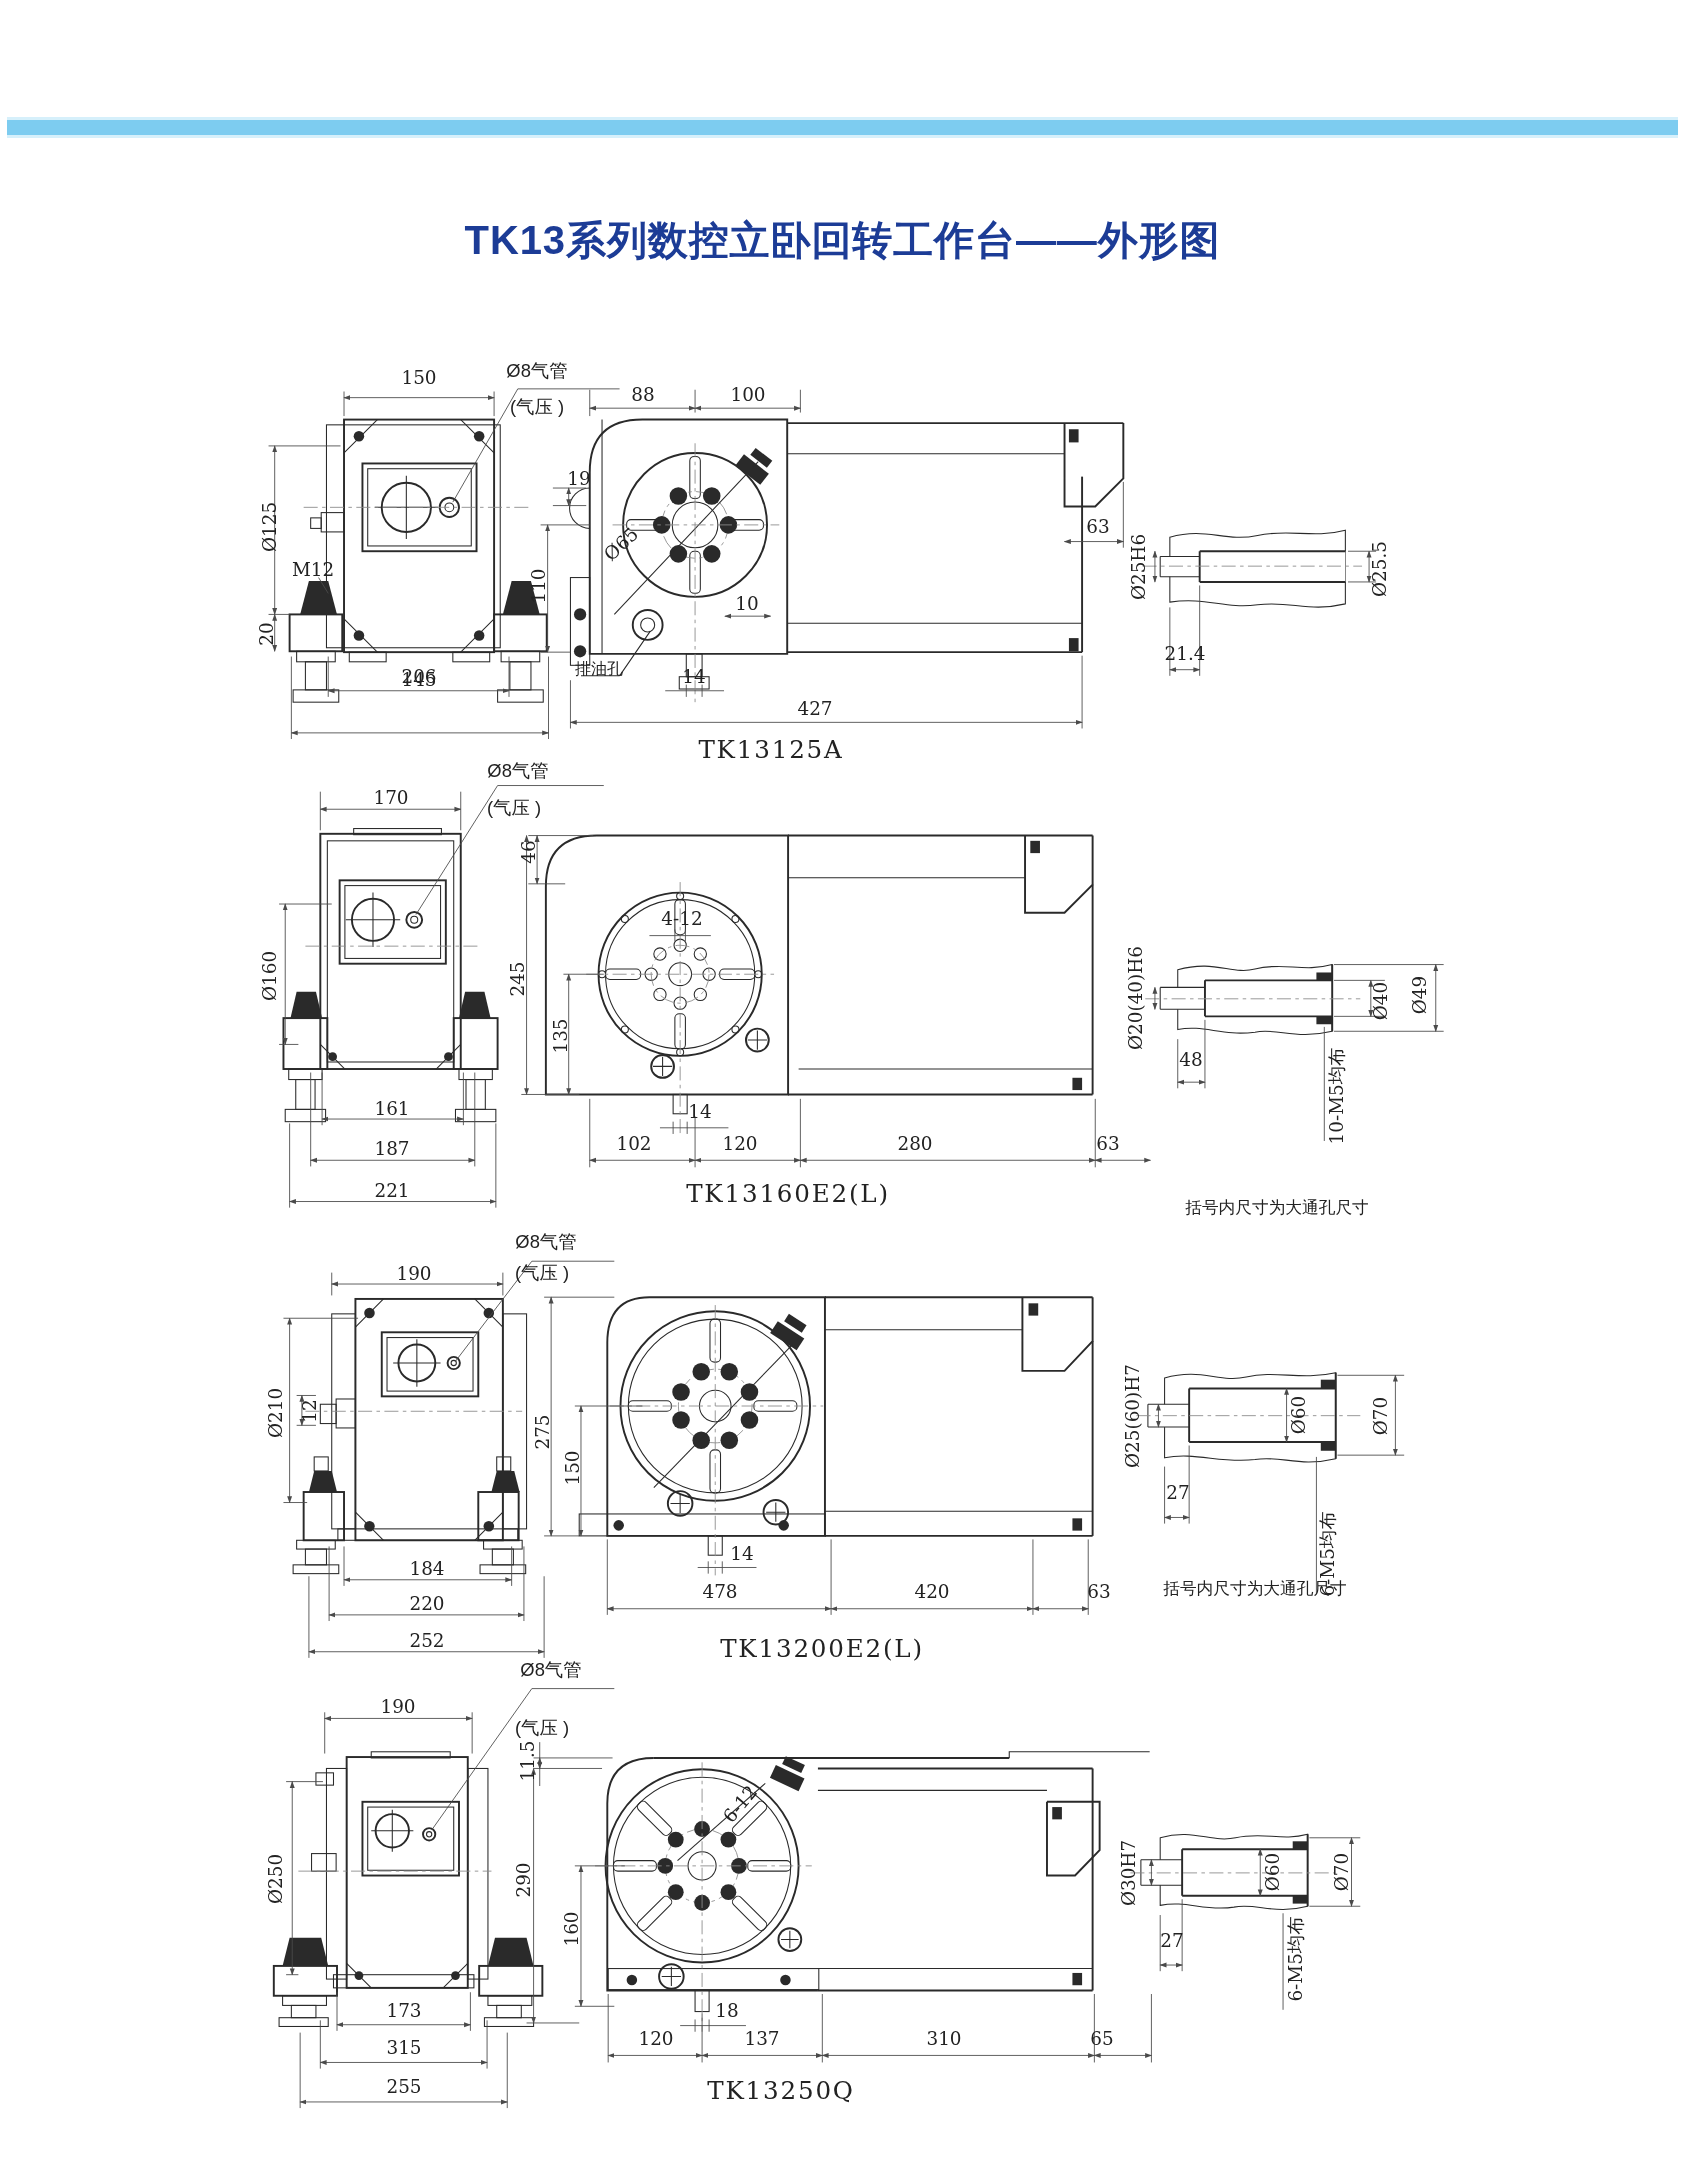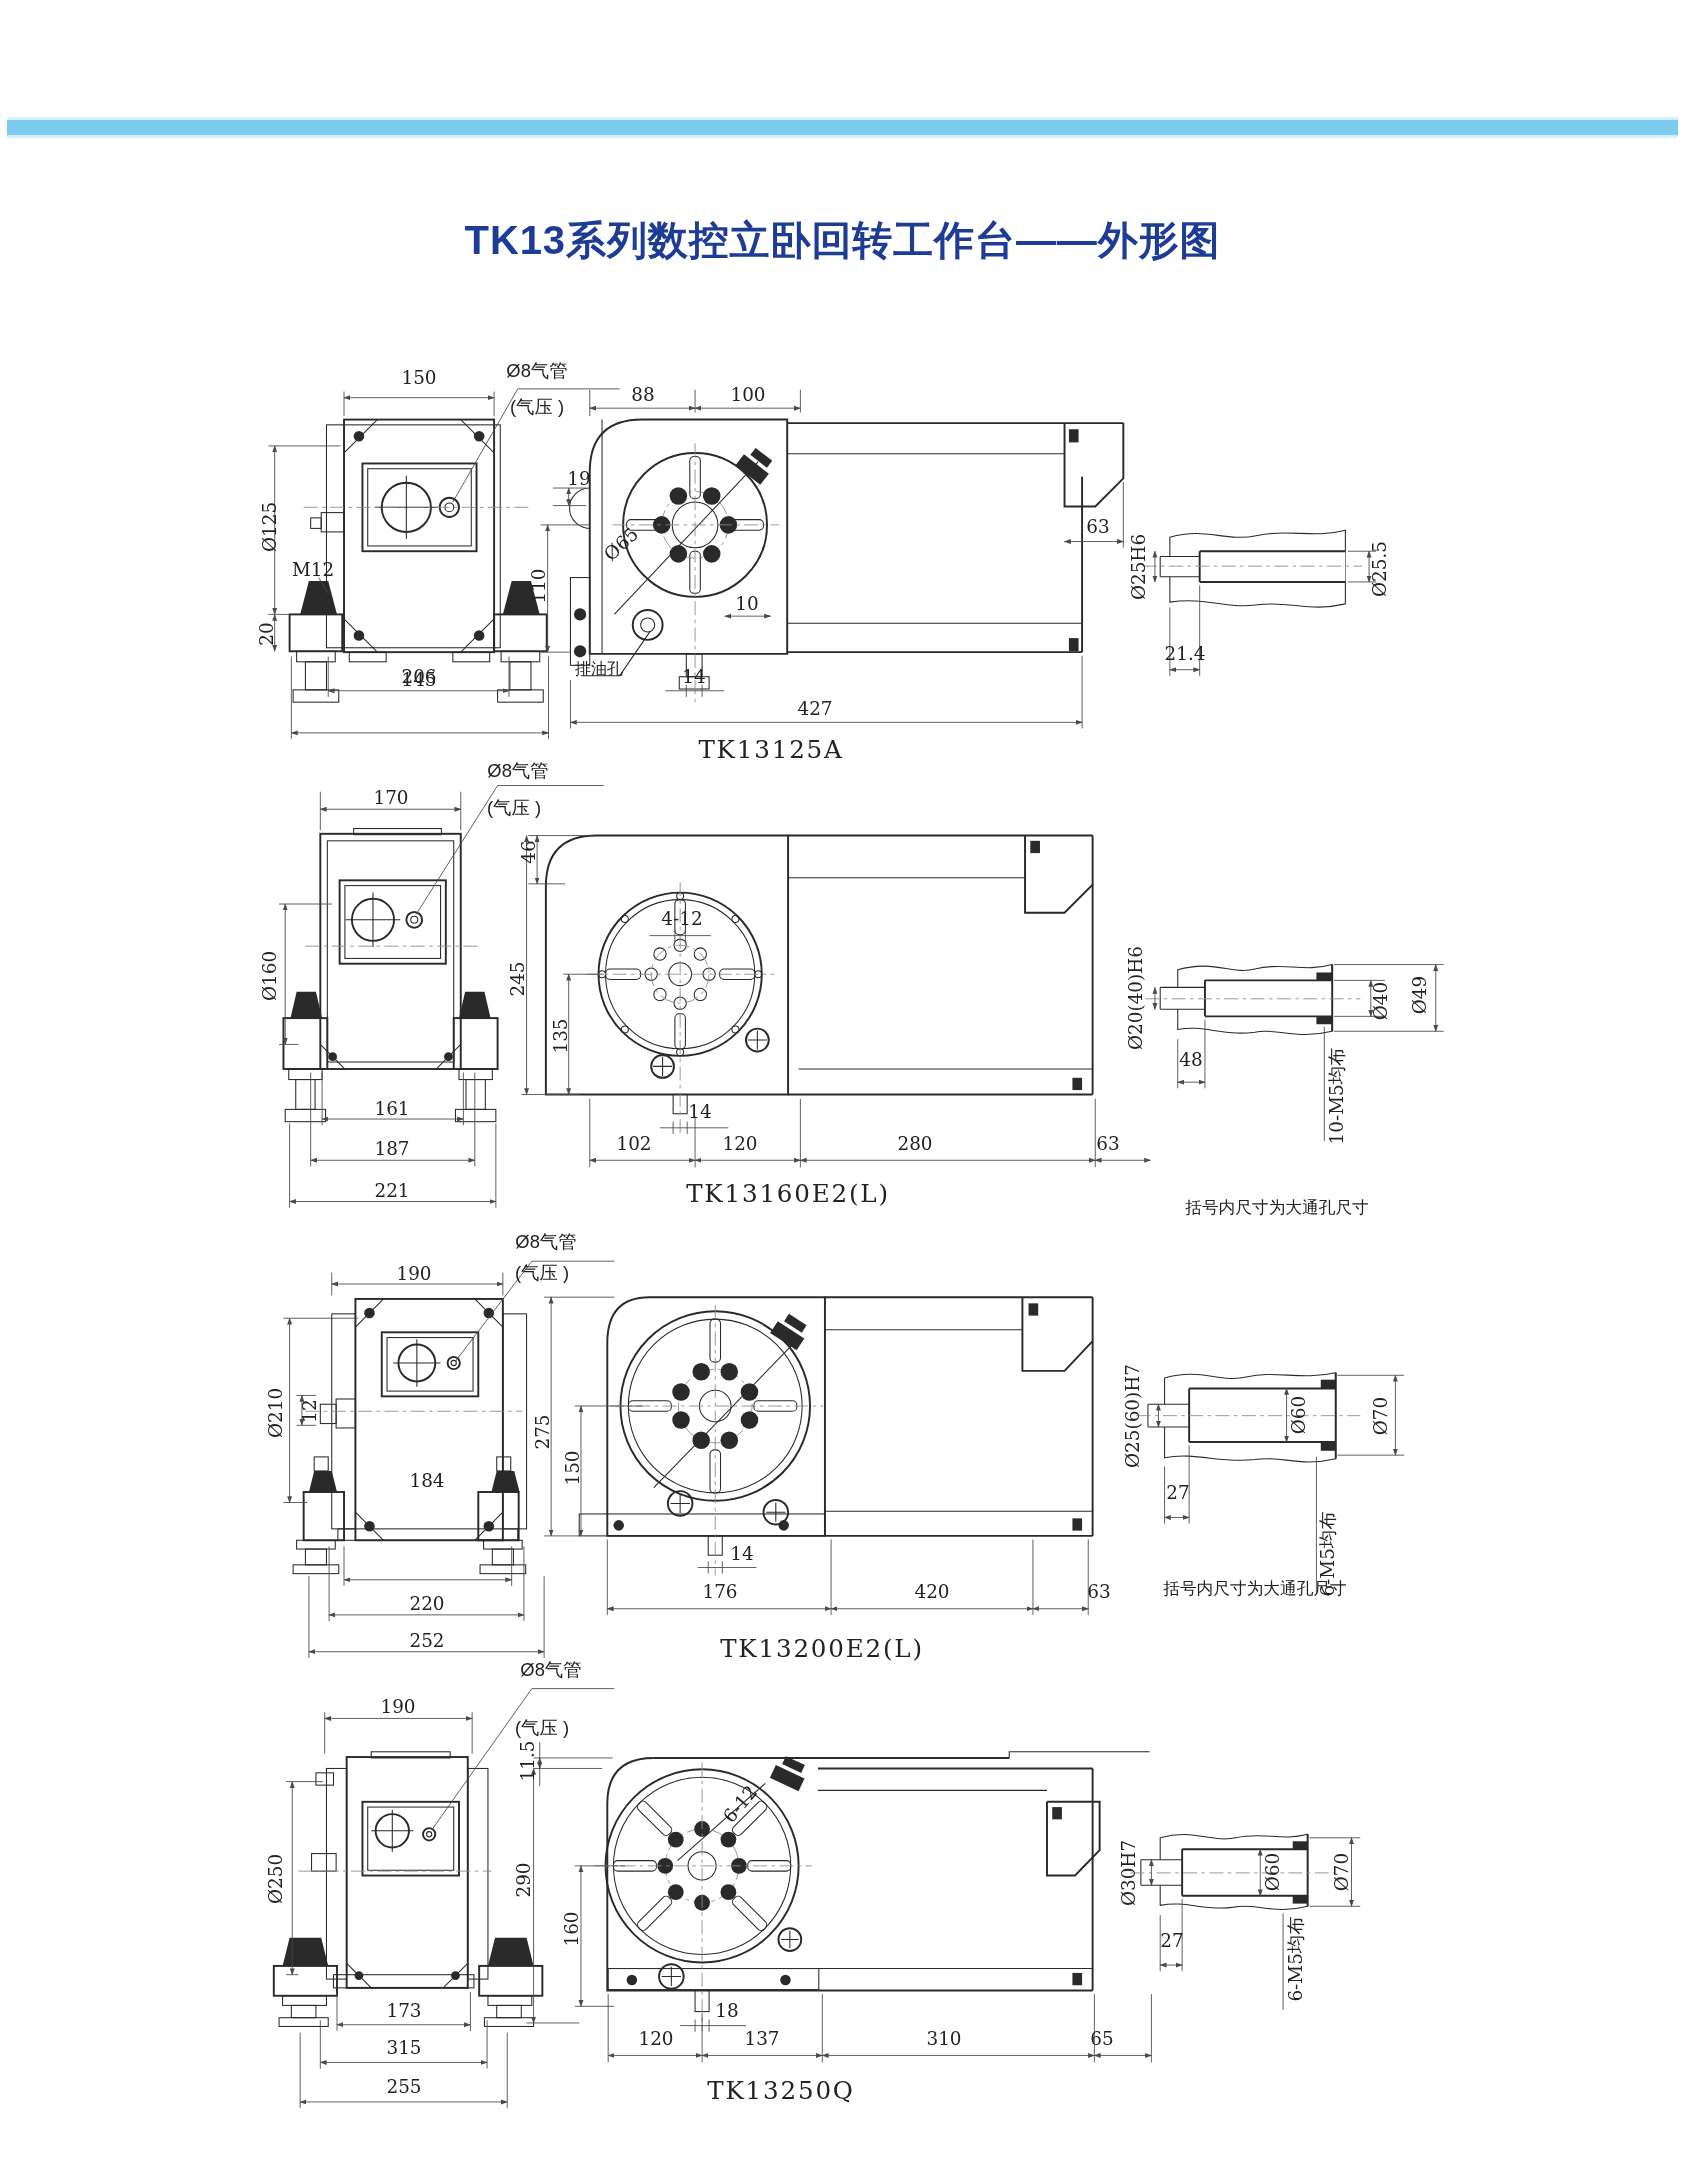--- a/index.html
+++ b/index.html
@@ -574,27 +574,27 @@
   <span class="dim v" style="left:1380px;top:1001px">Ø40</span>
   <span class="dim v" style="left:1419px;top:995px">Ø49</span>
   <span class="dim v" style="left:1336px;top:1096px">10-M5均布</span>
   <span class="dim cn note" style="left:1277px;top:1207px">括号内尺寸为大通孔尺寸</span>
 
   <span class="dim cn" style="left:546px;top:1241px">Ø8气管</span>
   <span class="dim cn" style="left:542px;top:1272px">(气压 )</span>
   <span class="dim" style="left:414px;top:1273px">190</span>
   <span class="dim v" style="left:275px;top:1413px">Ø210</span>
   <span class="dim v" style="left:309px;top:1411px">12</span>
-  <span class="dim" style="left:427px;top:1480px">184</span>
+  <span class="dim" style="left:427px;top:1568px">184</span>
   <span class="dim" style="left:427px;top:1603px">220</span>
   <span class="dim" style="left:427px;top:1640px">252</span>
   <span class="dim v" style="left:542px;top:1432px">275</span>
   <span class="dim v" style="left:572px;top:1468px">150</span>
   <span class="dim" style="left:742px;top:1553px">14</span>
-  <span class="dim" style="left:720px;top:1591px">176</span>
+  <span class="dim" style="left:720px;top:1591px">478</span>
   <span class="dim" style="left:932px;top:1591px">420</span>
   <span class="dim" style="left:1099px;top:1591px">63</span>
   <span class="dim model" style="left:822px;top:1648px">TK13200E2(L)</span>
   <span class="dim v" style="left:1132px;top:1416px">Ø25(60)H7</span>
   <span class="dim" style="left:1178px;top:1492px">27</span>
   <span class="dim v" style="left:1298px;top:1415px">Ø60</span>
   <span class="dim v" style="left:1380px;top:1416px">Ø70</span>
   <span class="dim v" style="left:1327px;top:1554px">6-M5均布</span>
   <span class="dim cn note" style="left:1255px;top:1588px">括号内尺寸为大通孔尺寸</span>
 

